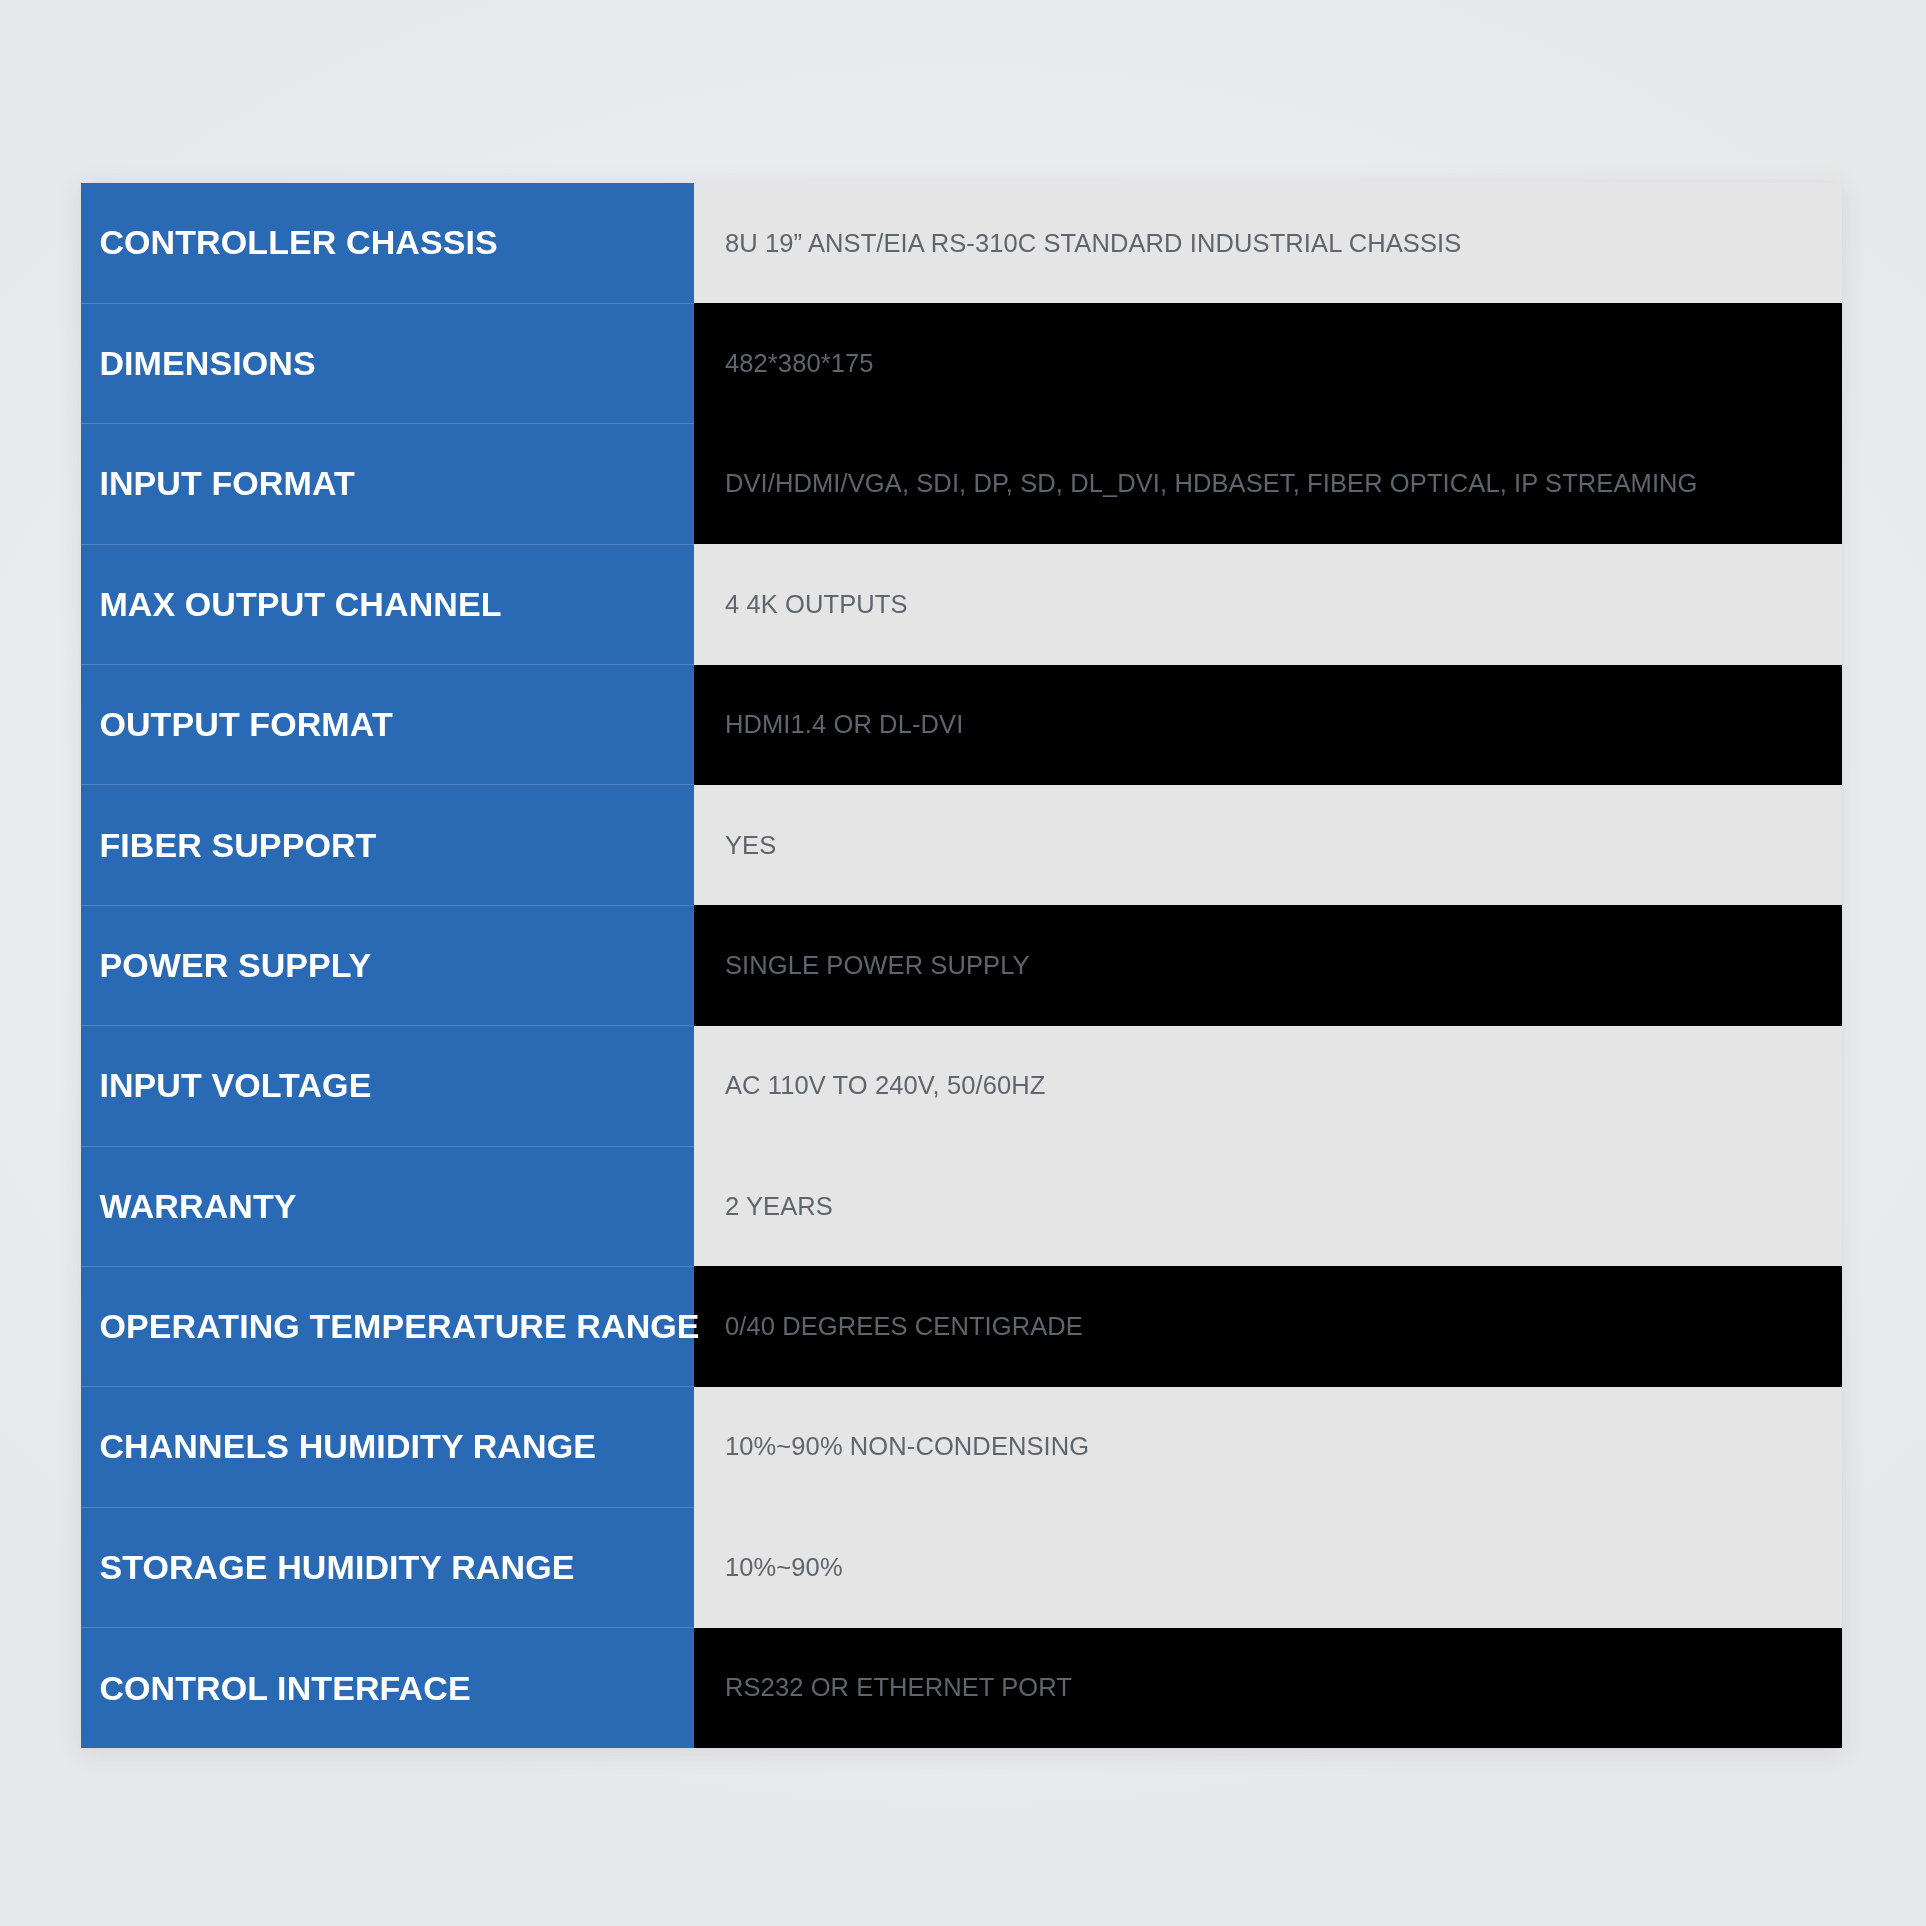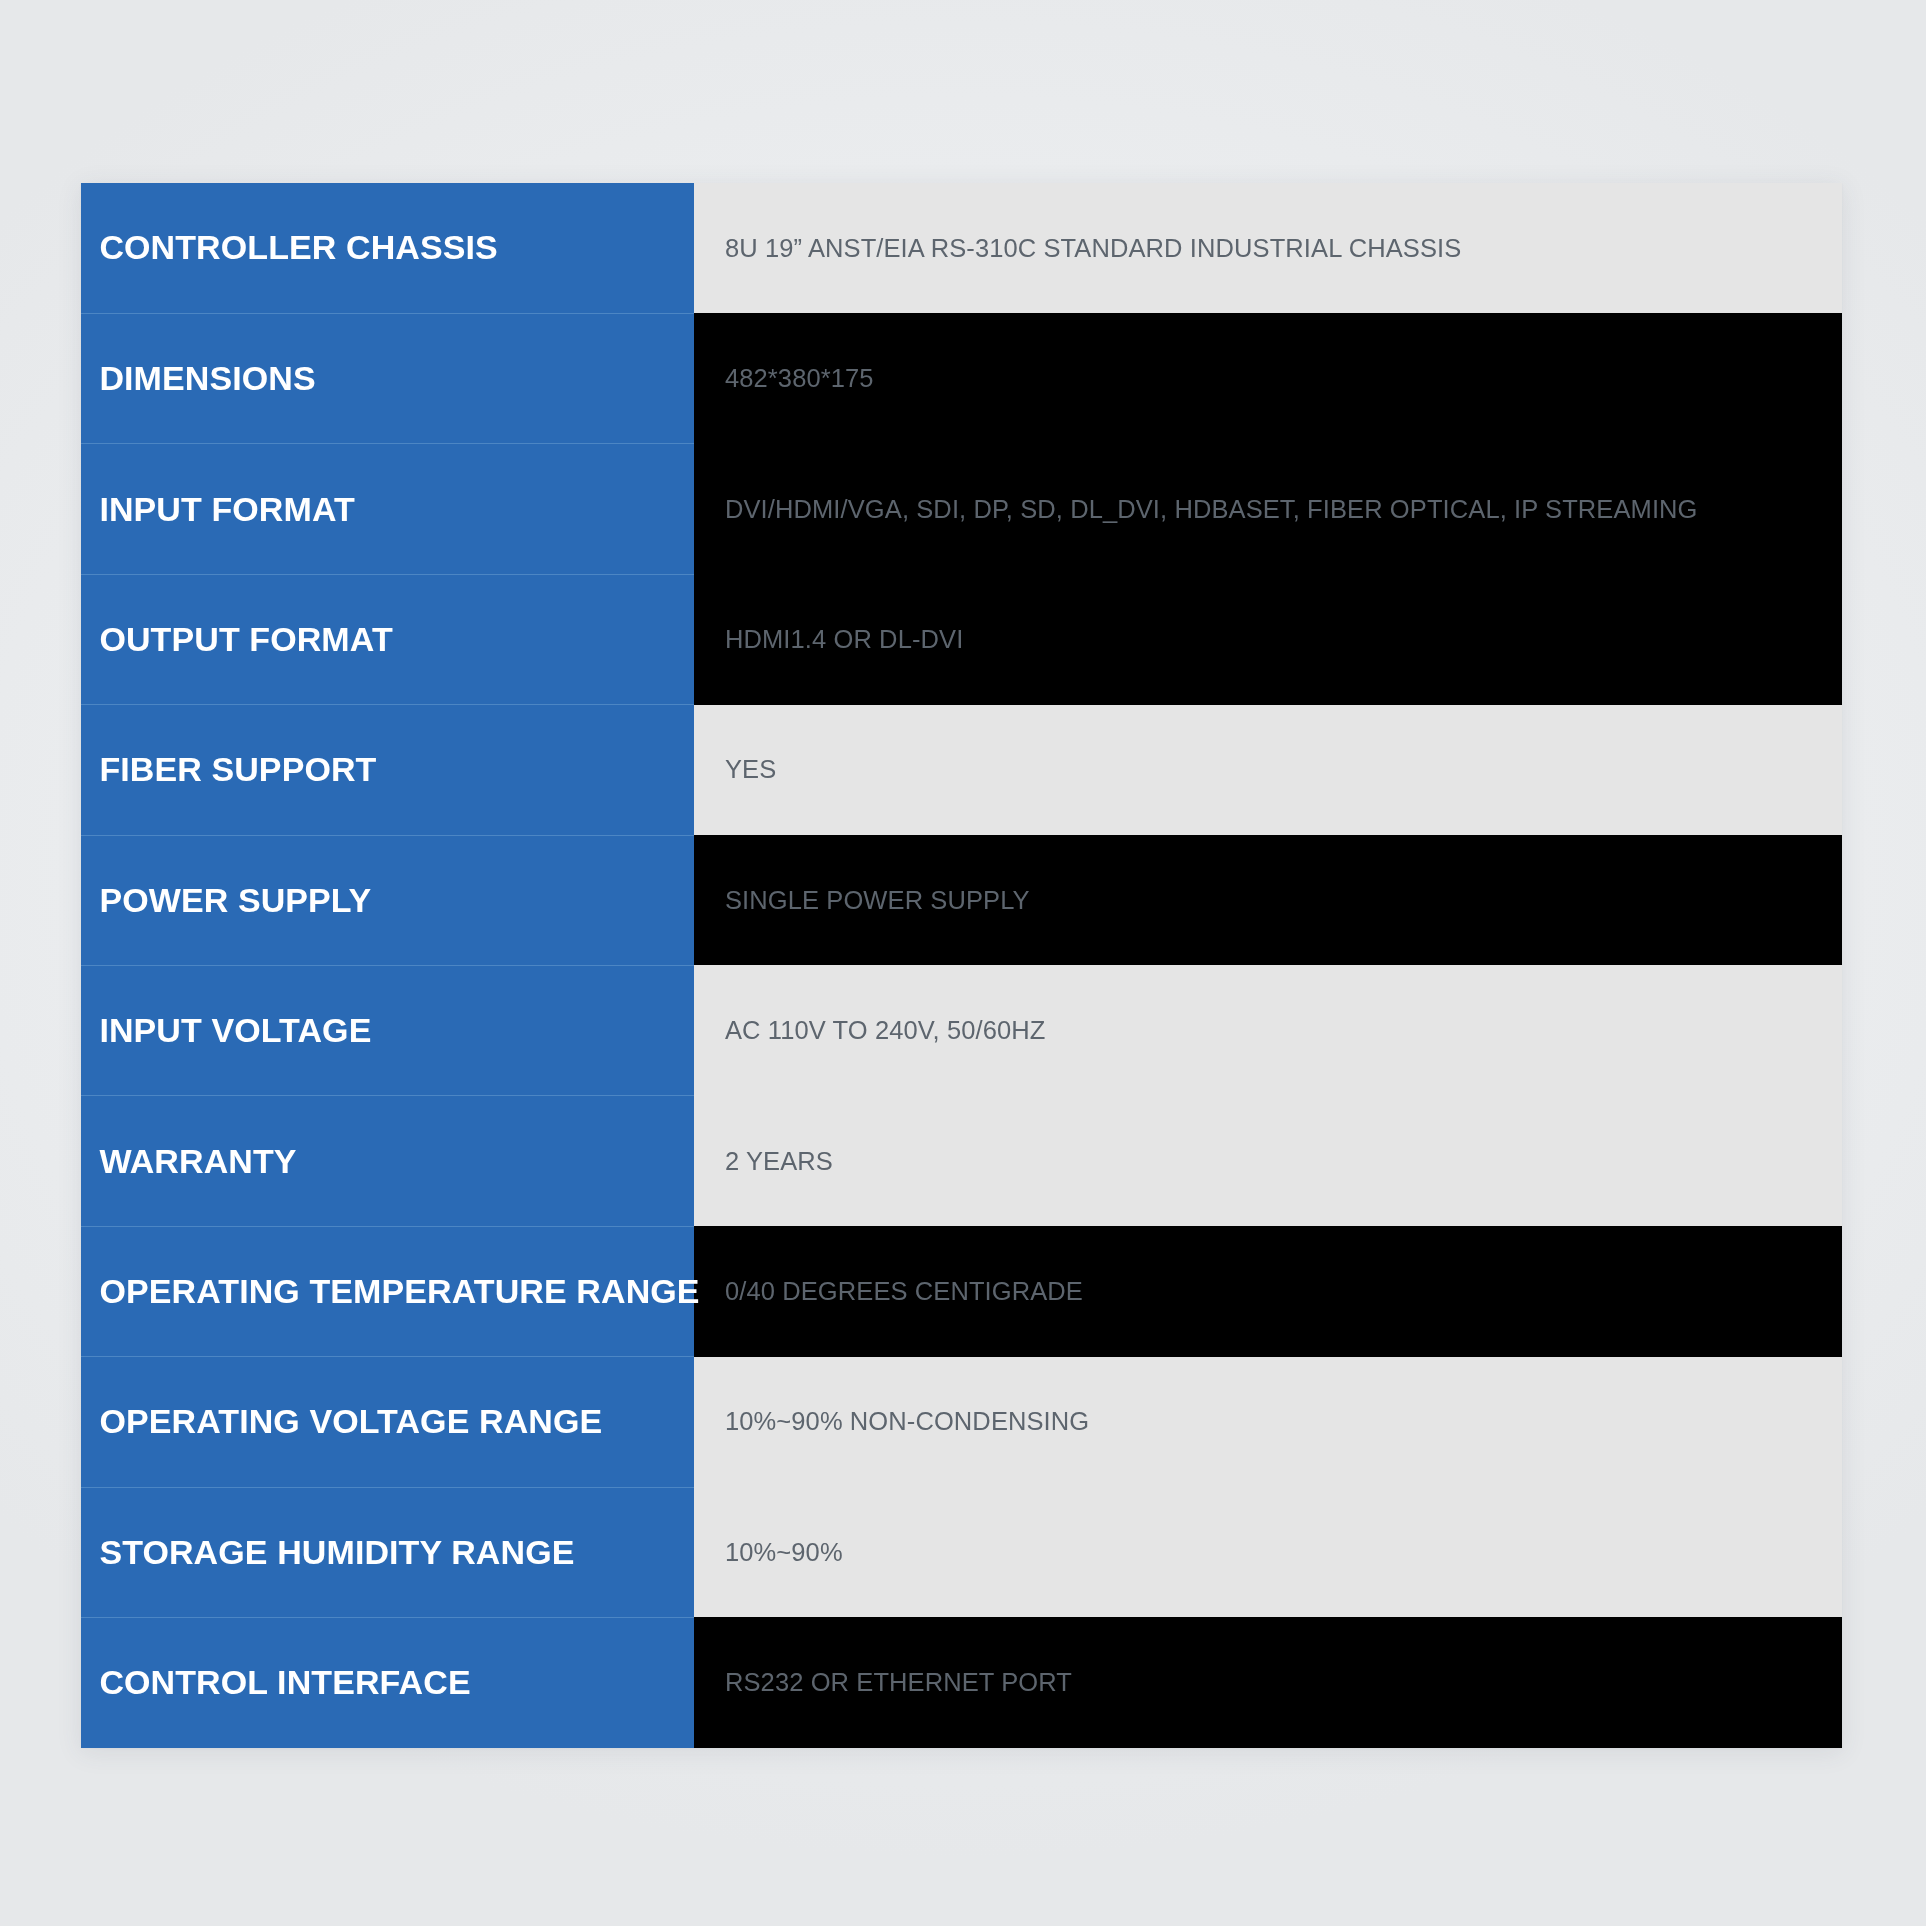--- a/index.html
+++ b/index.html
@@ -89,20 +89,24 @@
             <td class="value-cell">8U 19” ANST/EIA RS-310C STANDARD INDUSTRIAL CHASSIS</td>
           </tr>
           <tr class="row-even">
             <td class="label-cell">DIMENSIONS</td>
             <td class="value-cell">482*380*175</td>
           </tr>
           <tr class="row-even">
             <td class="label-cell">INPUT FORMAT</td>
             <td class="value-cell">DVI/HDMI/VGA, SDI, DP, SD, DL_DVI, HDBASET, FIBER OPTICAL, IP STREAMING</td>
           </tr>
+          <tr class="row-odd">
+            <td class="label-cell">MAX OUTPUT CHANNEL</td>
+            <td class="value-cell">4 4K OUTPUTS</td>
+          </tr>
           <tr class="row-even">
             <td class="label-cell">OUTPUT FORMAT</td>
             <td class="value-cell">HDMI1.4 OR DL-DVI</td>
           </tr>
           <tr class="row-odd">
             <td class="label-cell">FIBER SUPPORT</td>
             <td class="value-cell">YES</td>
           </tr>
           <tr class="row-even">
             <td class="label-cell">POWER SUPPLY</td>
@@ -114,21 +118,21 @@
           </tr>
           <tr class="row-odd">
             <td class="label-cell">WARRANTY</td>
             <td class="value-cell">2 YEARS</td>
           </tr>
           <tr class="row-even">
             <td class="label-cell">OPERATING TEMPERATURE RANGE</td>
             <td class="value-cell">0/40 DEGREES CENTIGRADE</td>
           </tr>
           <tr class="row-odd">
-            <td class="label-cell">OPERATING VOLTAGE RANGE</td>
+            <td class="label-cell">CHANNELS HUMIDITY RANGE</td>
             <td class="value-cell">10%~90% NON-CONDENSING</td>
           </tr>
           <tr class="row-odd">
             <td class="label-cell">STORAGE HUMIDITY RANGE</td>
             <td class="value-cell">10%~90%</td>
           </tr>
           <tr class="row-even">
             <td class="label-cell">CONTROL INTERFACE</td>
             <td class="value-cell">RS232 OR ETHERNET PORT</td>
           </tr>

